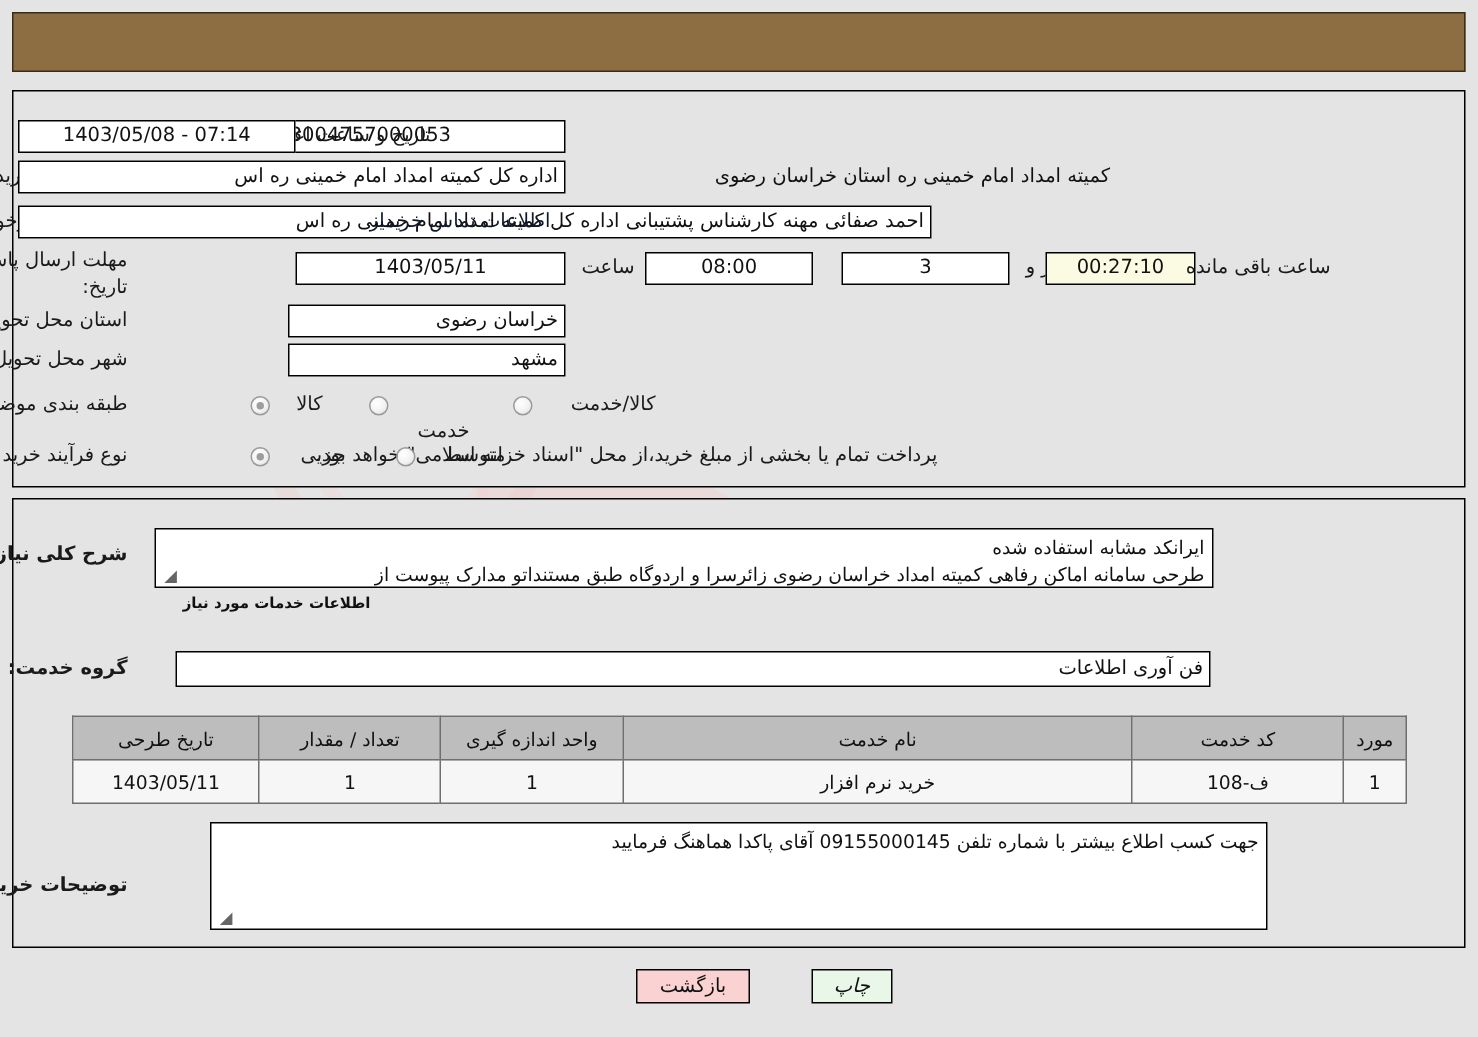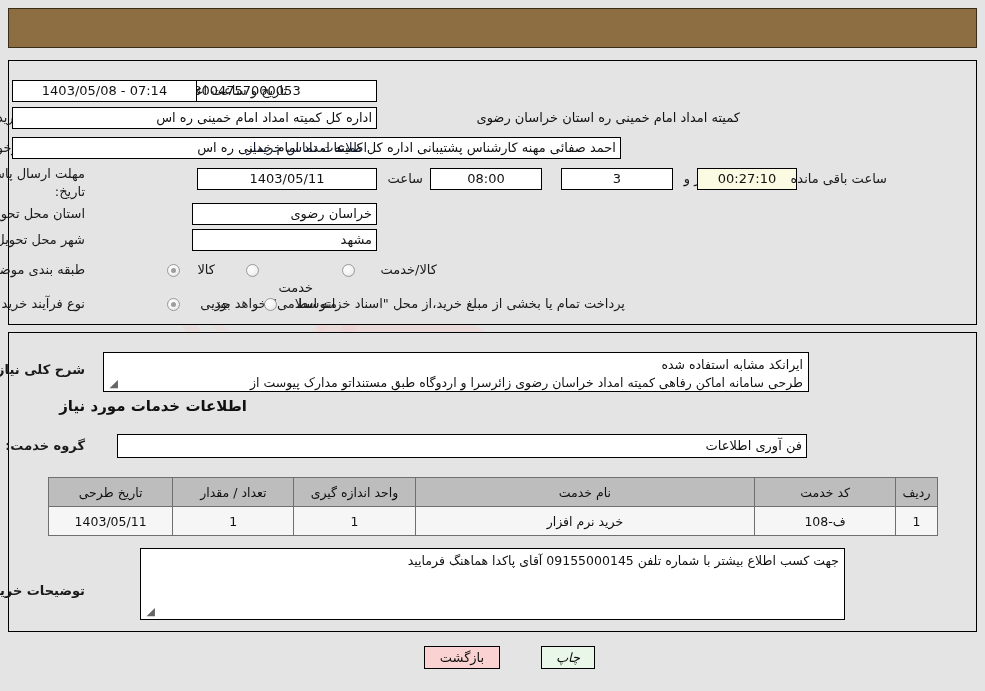--- a/index.html
+++ b/index.html
@@ -217,21 +217,21 @@
     height: 23px;
     cursor: pointer;
     z-index: 5;
     color: #111;
   }
   #btn-print  { left: 541px; top: 646px; width: 54px; background: #e9f7e9; font-style: italic; }
   #btn-back   { left: 424px; top: 646px; width: 76px; background: #fbd2d2; }
 
   .section-title {
     position: absolute;
-    font-size: 15px;
+    font-size: 10px;
     font-weight: bold;
     color: #111;
     z-index: 4;
   }
 </style>
 </head>
 <body>
 
 <div id="page">
 
@@ -314,21 +314,21 @@
   </div>
 
   <div class="section-title" style="right:738px; top:397px;">اطلاعات خدمات مورد نیاز</div>
 
   <div class="lbl bold" style="right:900px; top:438px;">گروه خدمت:</div>
   <div class="box rtlr" style="right:178px; top:434px; width:690px; height:24px; line-height:22px;">فن آوری اطلاعات</div>
 
   <table class="tbl">
     <thead>
       <tr>
-        <th style="width:40px;">ردیف</th>
+        <th style="width:40px;">مورد</th>
         <th style="width:145px;">کد خدمت</th>
         <th style="width:360px;">نام خدمت</th>
         <th style="width:125px;">واحد اندازه گیری</th>
         <th style="width:125px;">تعداد / مقدار</th>
         <th style="width:125px;">تاریخ طرحی</th>
       </tr>
     </thead>
     <tbody>
       <tr>
         <td class="num">1</td>

